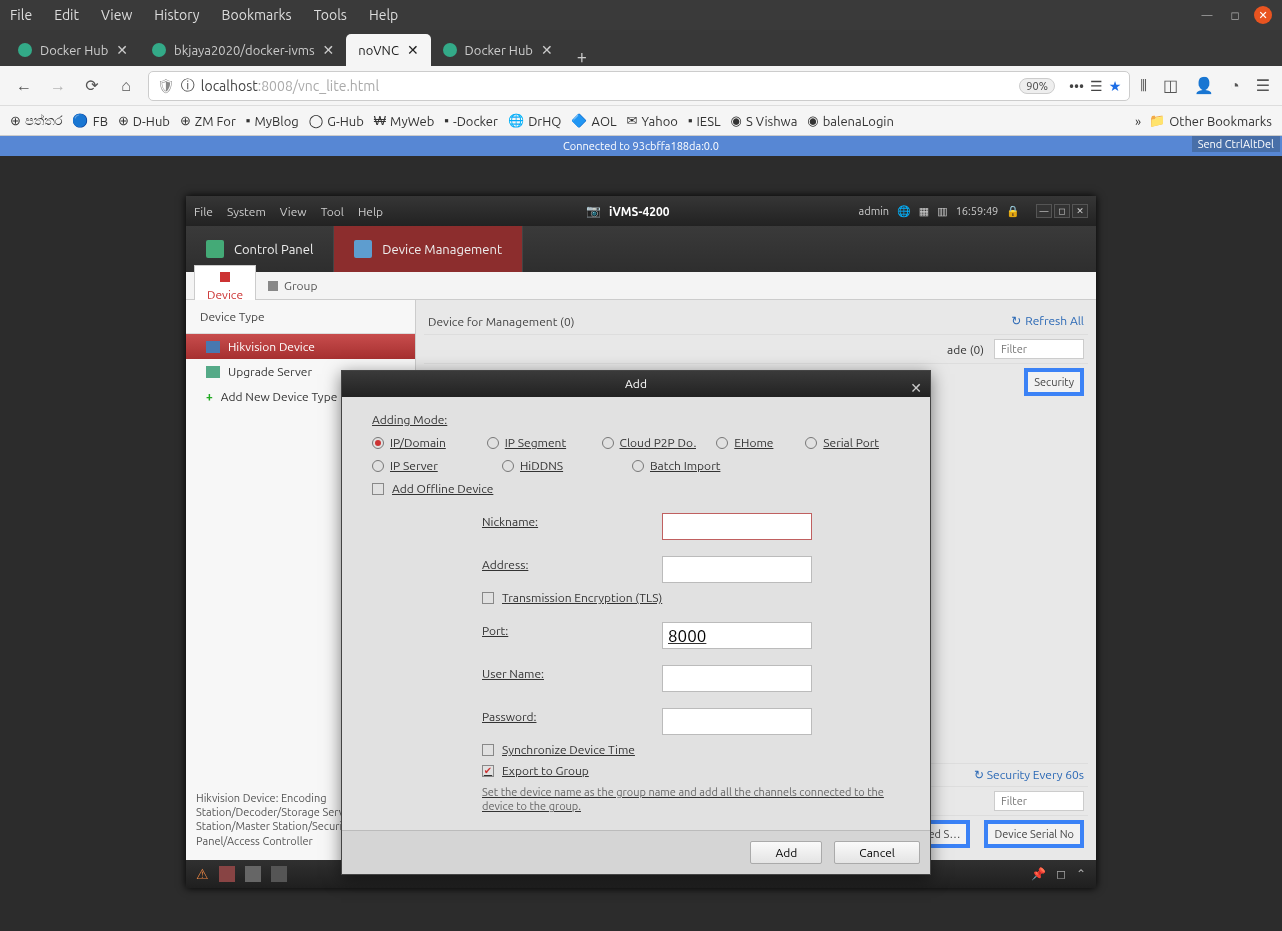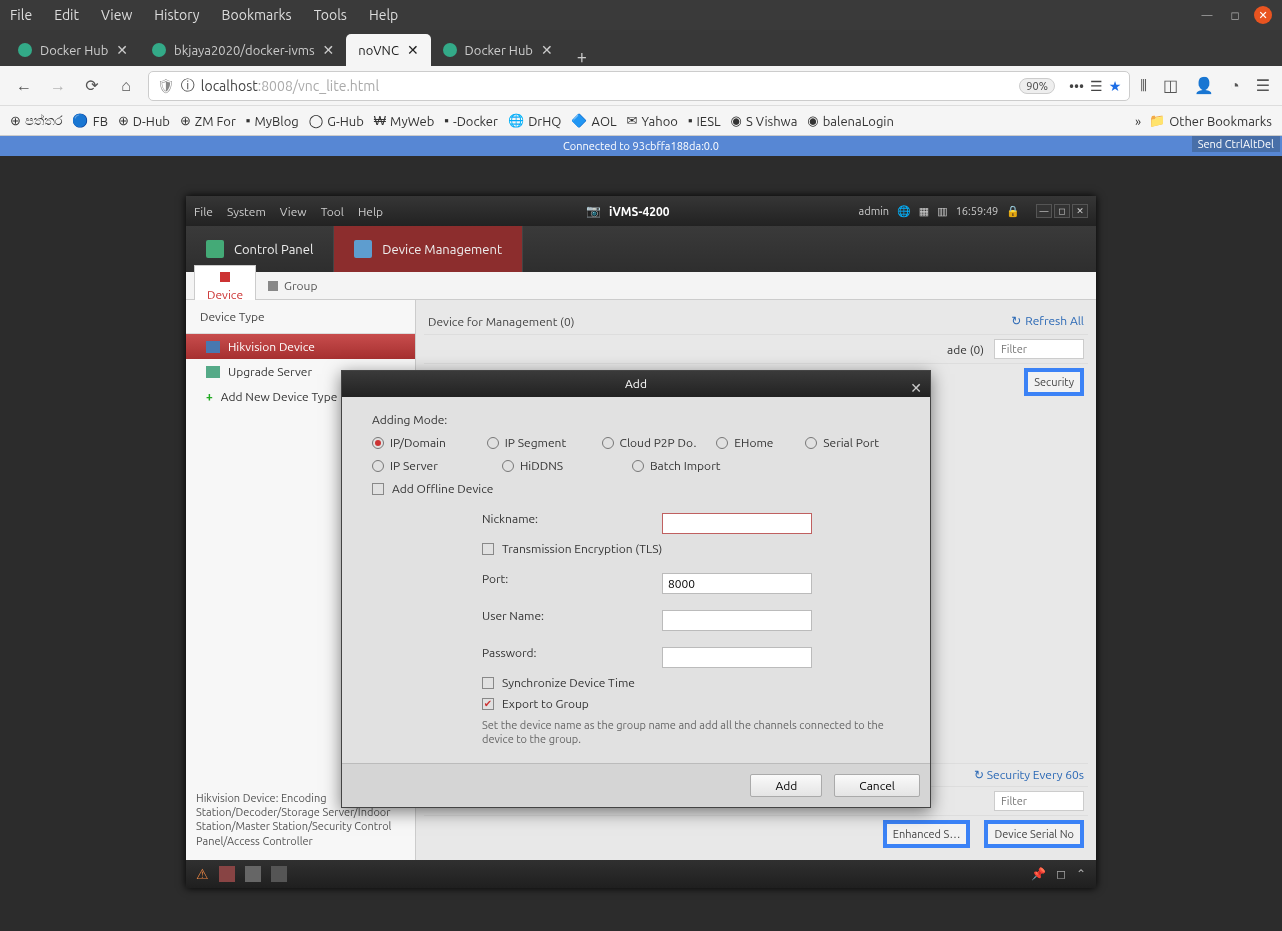--- a/index.html
+++ b/index.html
@@ -83,32 +83,32 @@
 .bottom-section { margin-top: auto; }
 
 .app-status { background: linear-gradient(#303030,#1f1f1f); height: 28px; display: flex; align-items: center; padding: 0 10px; gap: 10px; }
 .app-status .sico { width: 16px; height: 16px; display: inline-block; background: #844; }
 .app-status .sp { margin-left: auto; display: flex; gap: 10px; color: #aaa; font-size: 12px; }
 
 
 .modal { position: absolute; left: 155px; top: 70px; width: 590px; background: #e1e1e1; border: 1px solid #444; box-shadow: 0 4px 16px rgba(0,0,0,.5); }
 .modal .mtitle { background: linear-gradient(#3a3a3a,#222); color: #fff; font-size: 12px; text-align: center; height: 26px; line-height: 26px; position: relative; }
 .modal .mclose { position: absolute; right: 8px; top: 4px; cursor: pointer; color: #ccc; font-size: 14px; }
-.modal .mbody { padding: 16px 30px; font-size: 12px; color: #333; }
+.modal .mbody { padding: 16px 30px; font-size: 12px; color: #333; text-decoration: underline; }
 .addmode { margin-bottom: 10px; }
 .radiorow { display: flex; gap: 20px; margin-bottom: 10px; }
 .radio { display: flex; align-items: center; gap: 6px; width: 110px; cursor: pointer; white-space: nowrap; overflow: hidden; text-overflow: ellipsis; }
 .rdot { width: 12px; height: 12px; border: 1px solid #777; border-radius: 50%; display: inline-flex; align-items: center; justify-content: center; flex-shrink: 0; }
 .rdot.on::after { content: ""; width: 6px; height: 6px; background: #c33; border-radius: 50%; }
 .chk { display: flex; align-items: center; gap: 8px; margin: 8px 0; }
 .cbox { width: 12px; height: 12px; border: 1px solid #888; display: inline-flex; align-items: center; justify-content: center; font-size: 10px; color: #c33; flex-shrink: 0; }
 .cbox.on::after { content: "✔"; }
 .frow { display: flex; align-items: center; margin: 6px 0; }
 .flabel { width: 180px; }
-.finput { width: 150px; border: 1px solid #bbb; padding: 3px 5px; font-size: 12px; background: #fff; margin-top: 10px; }
+.finput { width: 150px; border: 1px solid #bbb; padding: 3px 5px; font-size: 17px; background: #fff; margin-top: 10px; }
 .finput.req { border: 1px solid #c06060; }
 .hint { font-size: 11px; color: #666; margin-top: 4px; line-height: 1.3; }
 .mfooter { background: #d5d5d5; padding: 10px; display: flex; justify-content: flex-end; gap: 12px; border-top: 1px solid #bbb; }
 .btn { background: linear-gradient(#fafafa,#e4e4e4); border: 1px solid #aaa; padding: 4px 24px; font-size: 12px; cursor: pointer; border-radius: 2px; }
 </style>
 </head>
 <body>
 
 <div class="sys-menubar">
   <span class="mi">File</span>
@@ -340,20 +340,24 @@
           </div>
           <div class="chk">
               <span class="cbox"></span>
               <span>Add Offline Device</span>
             </div>
           <div style="padding-left:110px">
             <div class="frow">
                 <span class="flabel">Nickname:</span>
                 <input class="finput req" style="">
               </div>
+            <div class="frow">
+                <span class="flabel">Address:</span>
+                <input class="finput" style="">
+              </div>
             <div class="chk">
                 <span class="cbox"></span>
                 <span>Transmission Encryption (TLS)</span>
               </div>
             <div class="frow">
                 <span class="flabel">Port:</span>
                 <input class="finput" value="8000" style="">
               </div>
             <div class="frow">
                 <span class="flabel">User Name:</span>

